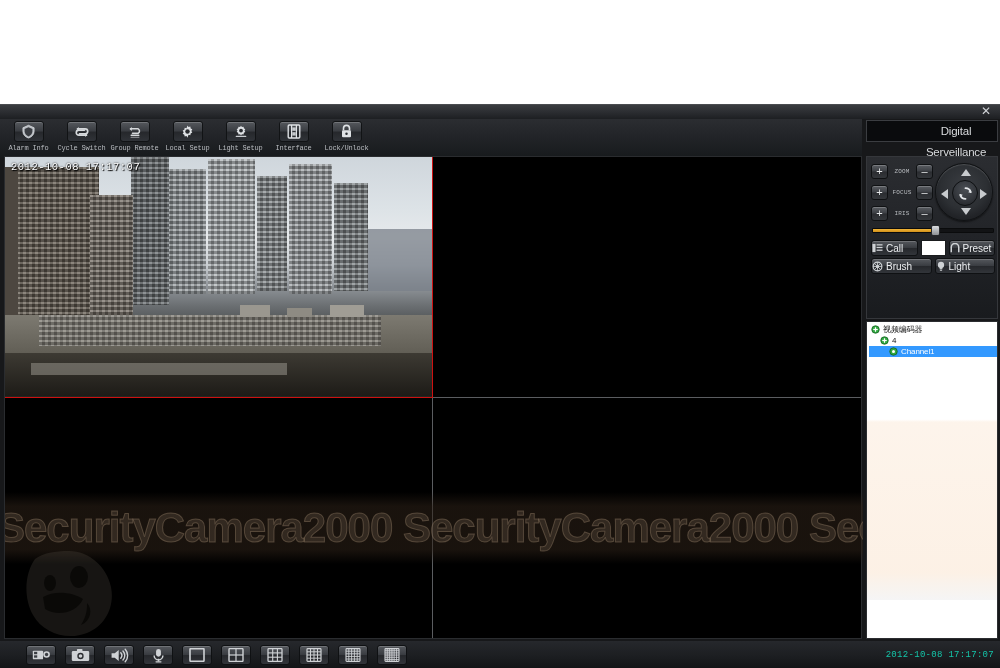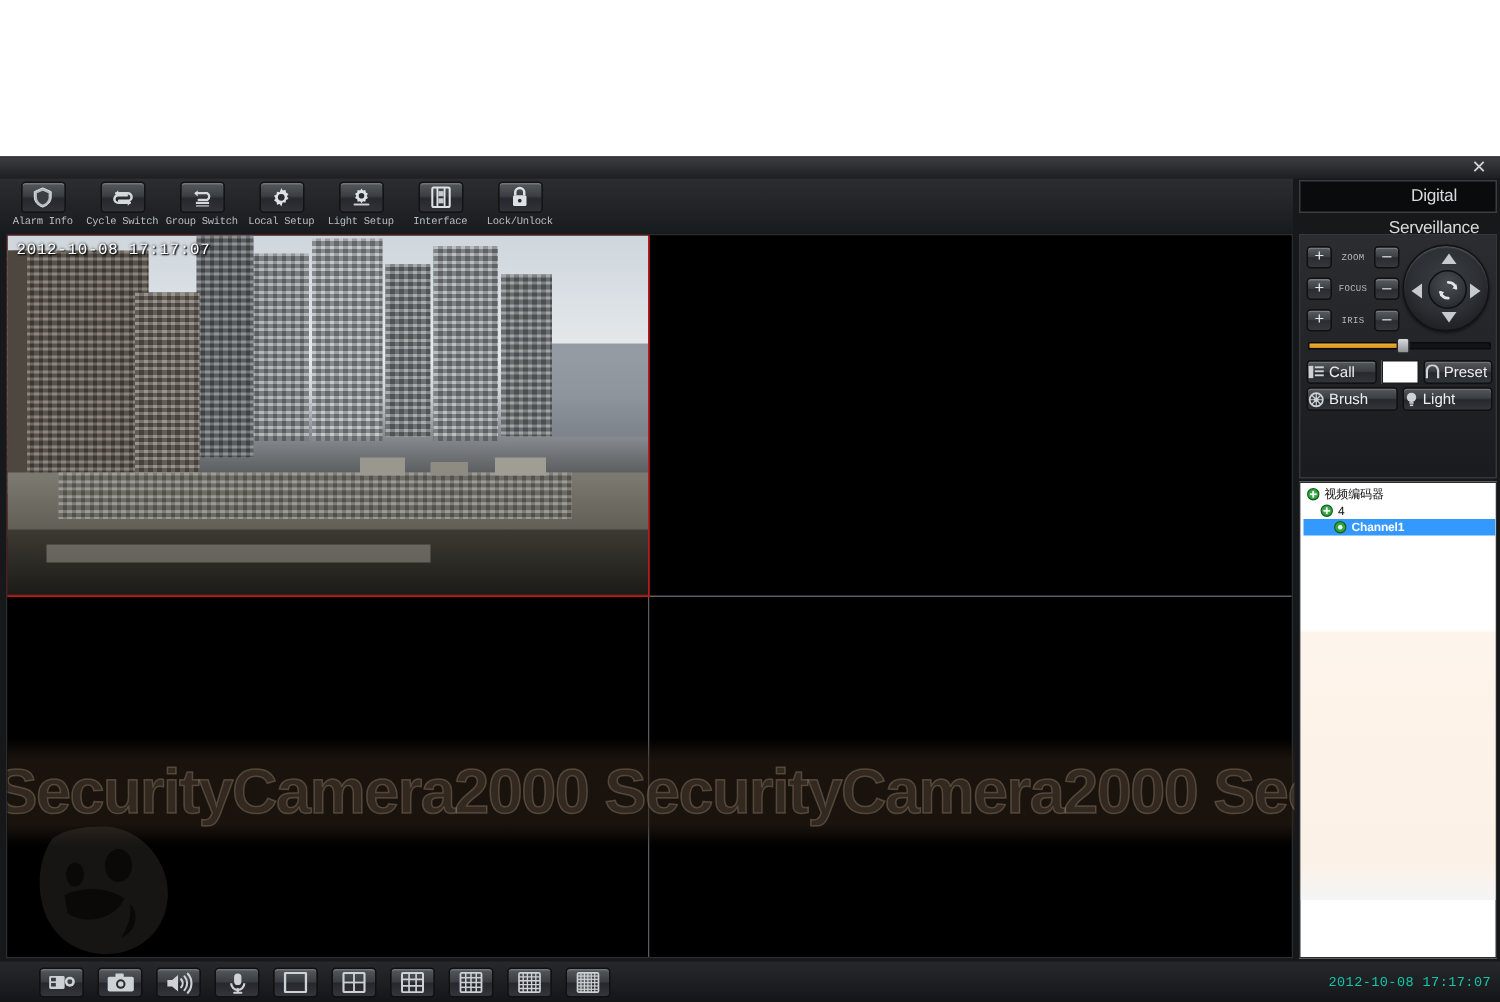--- a/index.html
+++ b/index.html
@@ -339,21 +339,20 @@
     white-space: nowrap;
   }
   .tnode.lvl0 { padding-left: 4px; }
   .tnode.lvl1 { padding-left: 13px; }
   .tnode.lvl2 { padding-left: 22px; }
   .tnode.sel {
     background: #3399ff;
     color: #ffffff;
     width: 128px;
     margin-left: 2px;
-    font-weight: bold;
   }
   .tnode.sel.lvl2 { padding-left: 20px; }
   .tico {
     width: 9px; height: 9px;
     margin-right: 3px;
     flex: 0 0 auto;
   }
   .tlabel { line-height: 11px; letter-spacing: -0.1px; }
 
   
@@ -425,21 +424,21 @@
 
       <div class="tb-item">
         <div class="tb-btn">
           <svg width="16" height="14" viewBox="0 0 24 22">
             <path d="M5 6 H17 A4 4 0 0 1 17 13 H8" fill="none" stroke="#d6d9dc" stroke-width="2.4" stroke-linecap="round"></path>
             <path d="M7 3 L3.5 6.2 L7 9.4 Z" fill="#d6d9dc"></path>
             <rect x="5" y="15" width="14" height="2.4" rx="1" fill="#d6d9dc"></rect>
             <rect x="5" y="18.4" width="14" height="1.8" rx="0.9" fill="#9a9da1"></rect>
           </svg>
         </div>
-        <div class="tb-label">Group Switch</div>
+        <div class="tb-label">Group Remote</div>
       </div>
 
       <div class="tb-item">
         <div class="tb-btn">
           <svg width="15" height="15" viewBox="0 0 24 24">
             <path fill="#dfe2e5" d="M12 2.2 l1.6 2.5 2.9-.6 .6 2.9 2.6 1.5-1.6 2.5 1.6 2.5-2.6 1.5-.6 2.9-2.9-.6L12 21.8 10.4 19.3l-2.9 .6-.6-2.9-2.6-1.5 1.6-2.5-1.6-2.5 2.6-1.5 .6-2.9 2.9 .6z"></path>
             <circle cx="12" cy="12" r="3.6" fill="#2a2c30"></circle>
           </svg>
         </div>
         <div class="tb-label">Local Setup</div>

